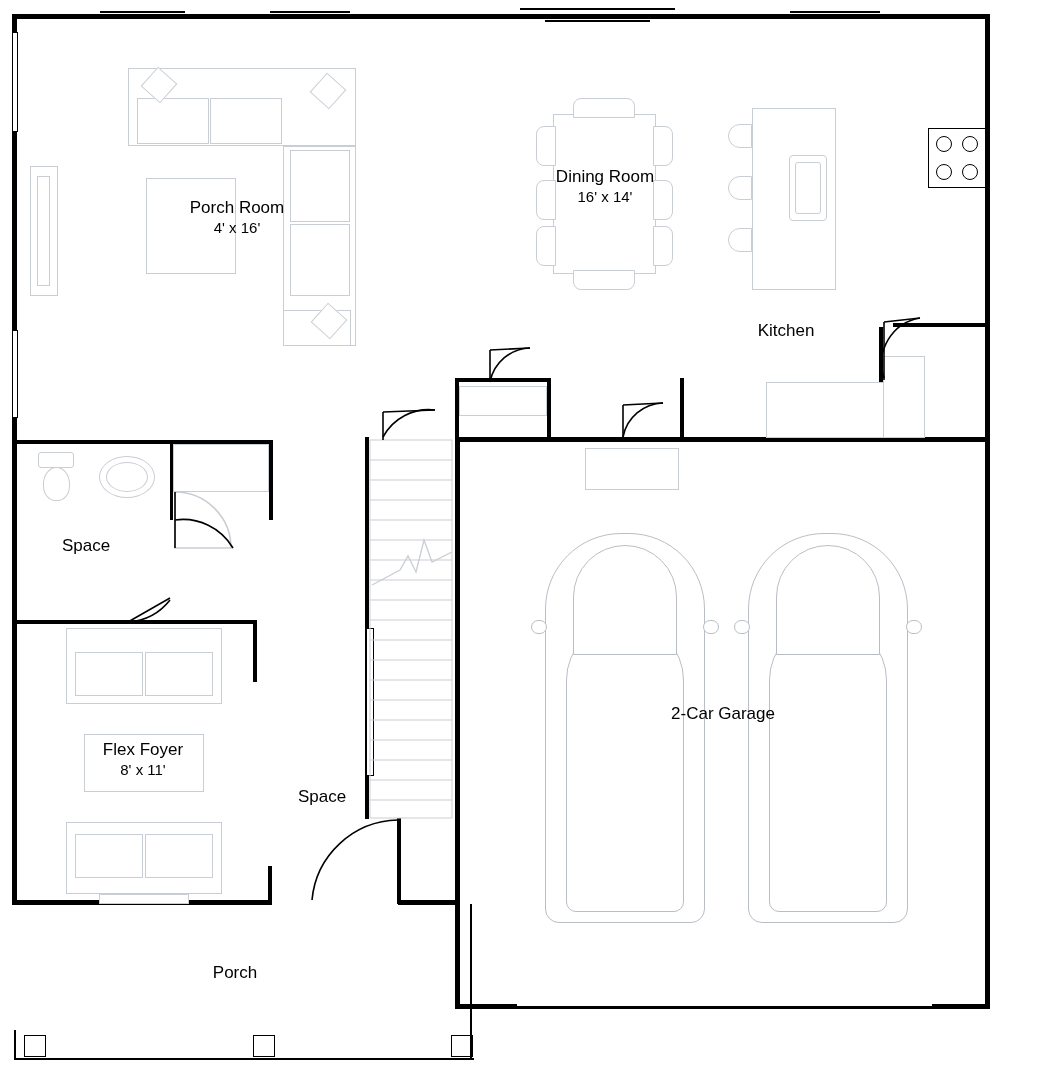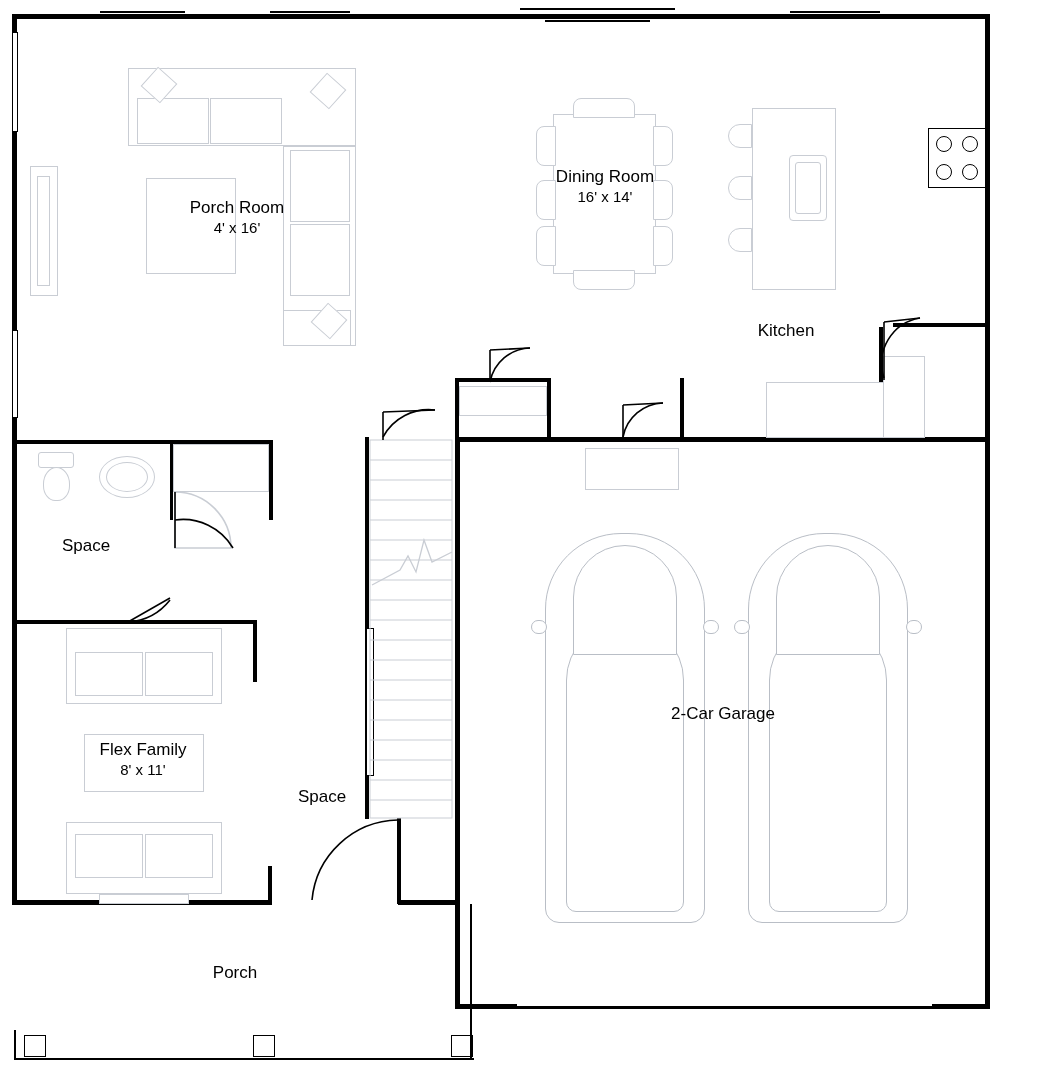--- a/index.html
+++ b/index.html
@@ -255,21 +255,21 @@
 
   <div class="lbl" style="left:786px; top:321px;">
     <span>Kitchen</span>
   </div>
 
   <div class="lbl" style="left:86px; top:536px;">
     <span>Space</span>
   </div>
 
   <div class="lbl" style="left:143px; top:740px;">
-    <span>Flex Family</span>
+    <span>Flex Foyer</span>
     <span class="dim">8' x 11'</span>
   </div>
 
   <div class="lbl" style="left:322px; top:787px;">
     <span>Space</span>
   </div>
 
   <div class="lbl" style="left:723px; top:704px;">
     <span>2-Car Garage</span>
   </div>

